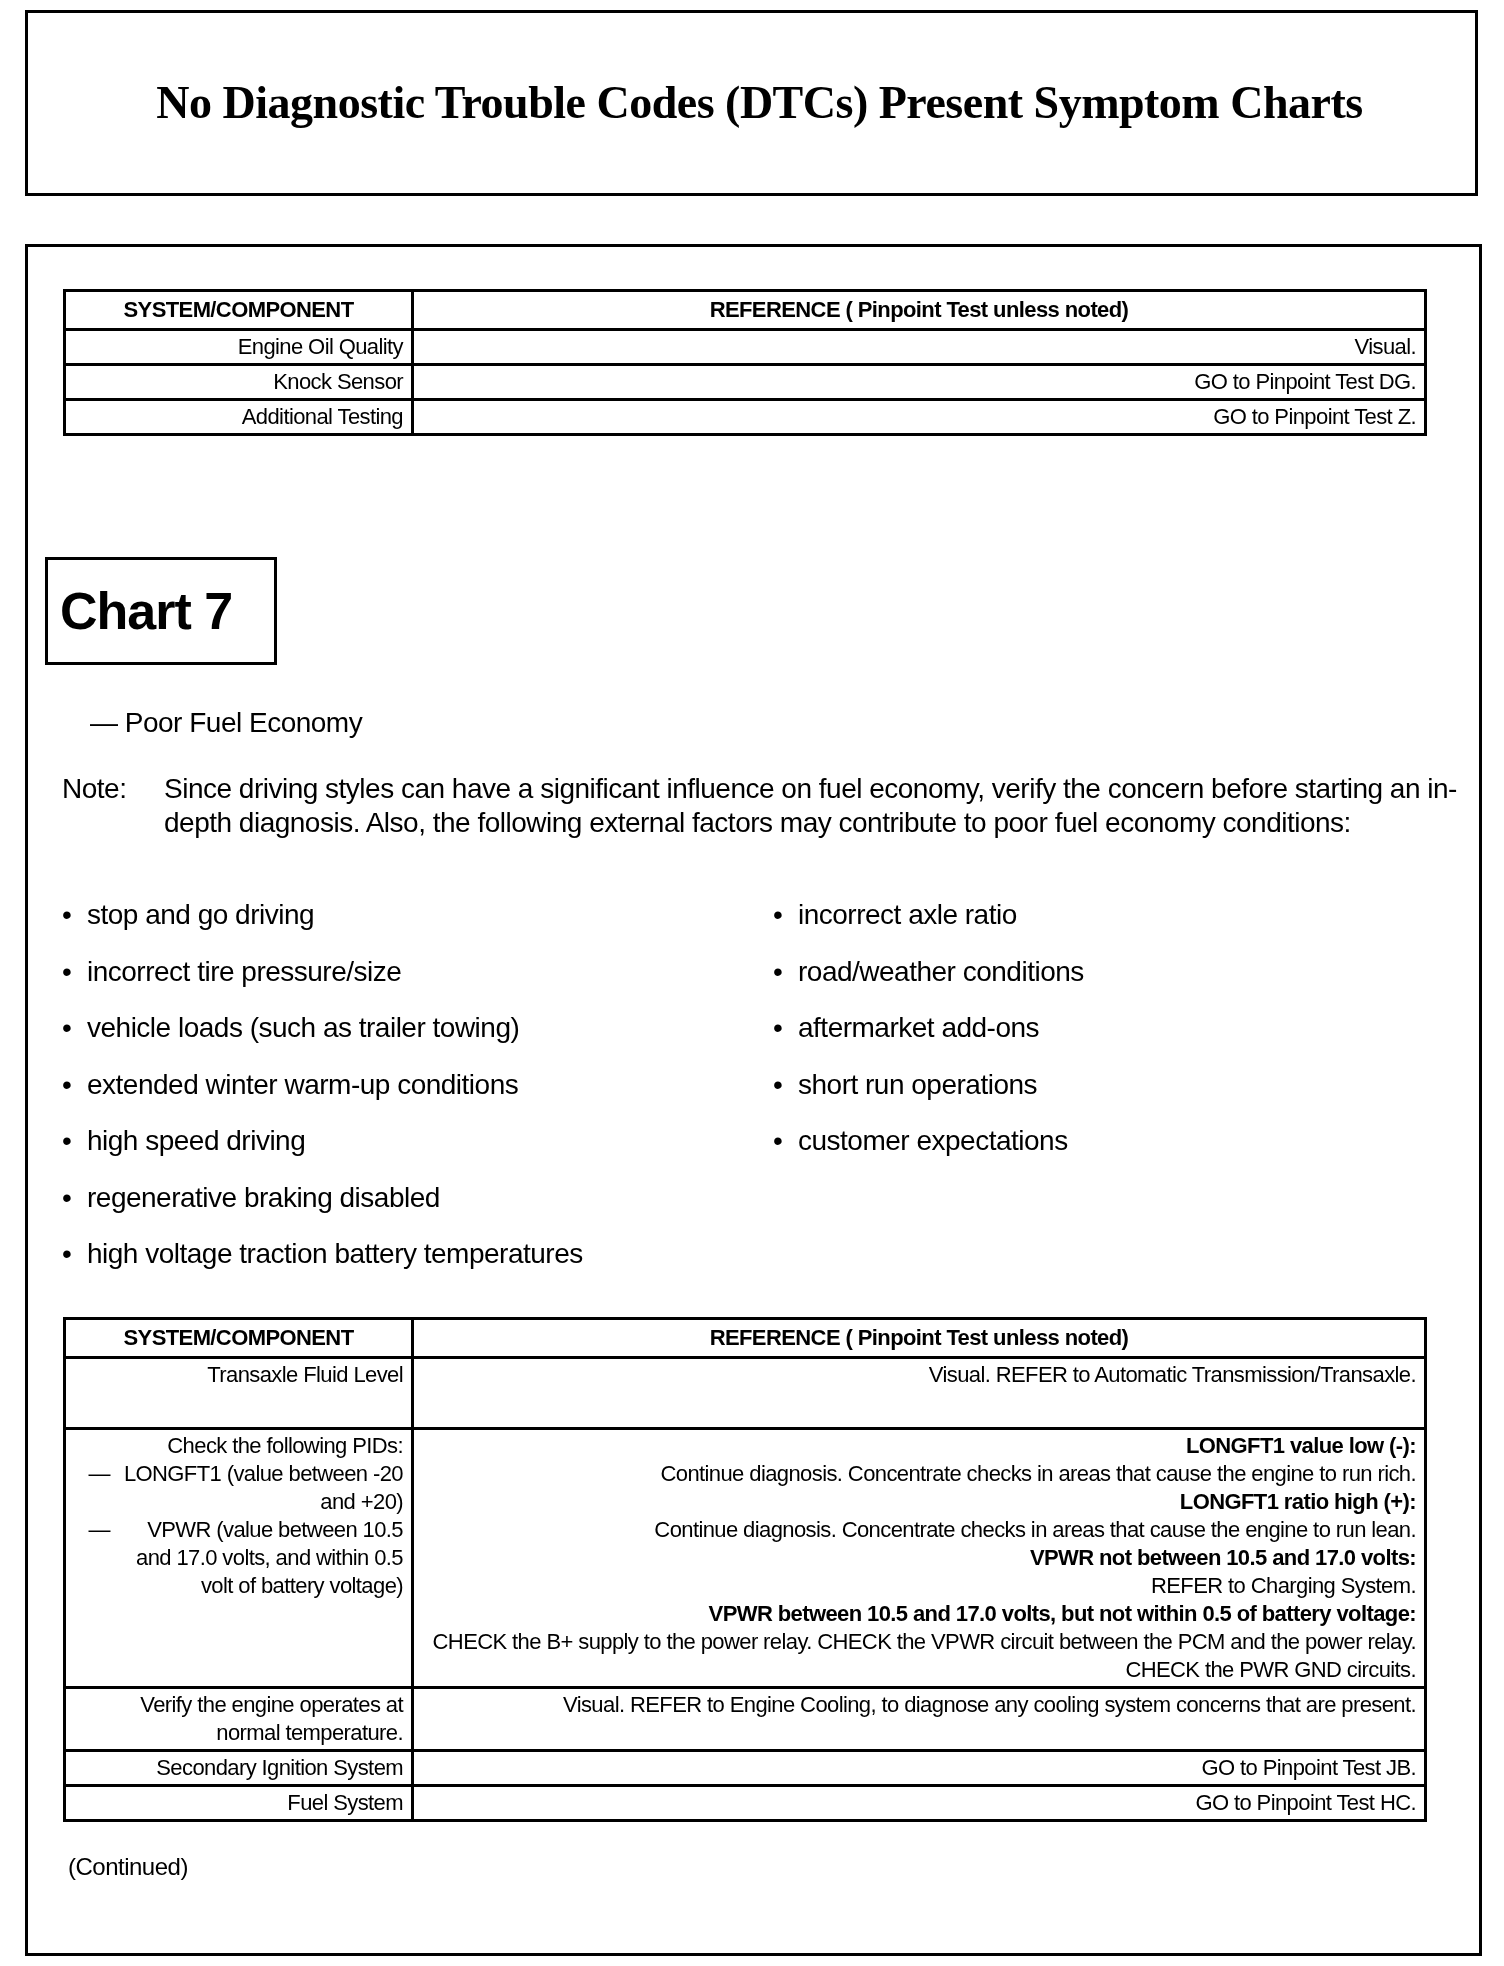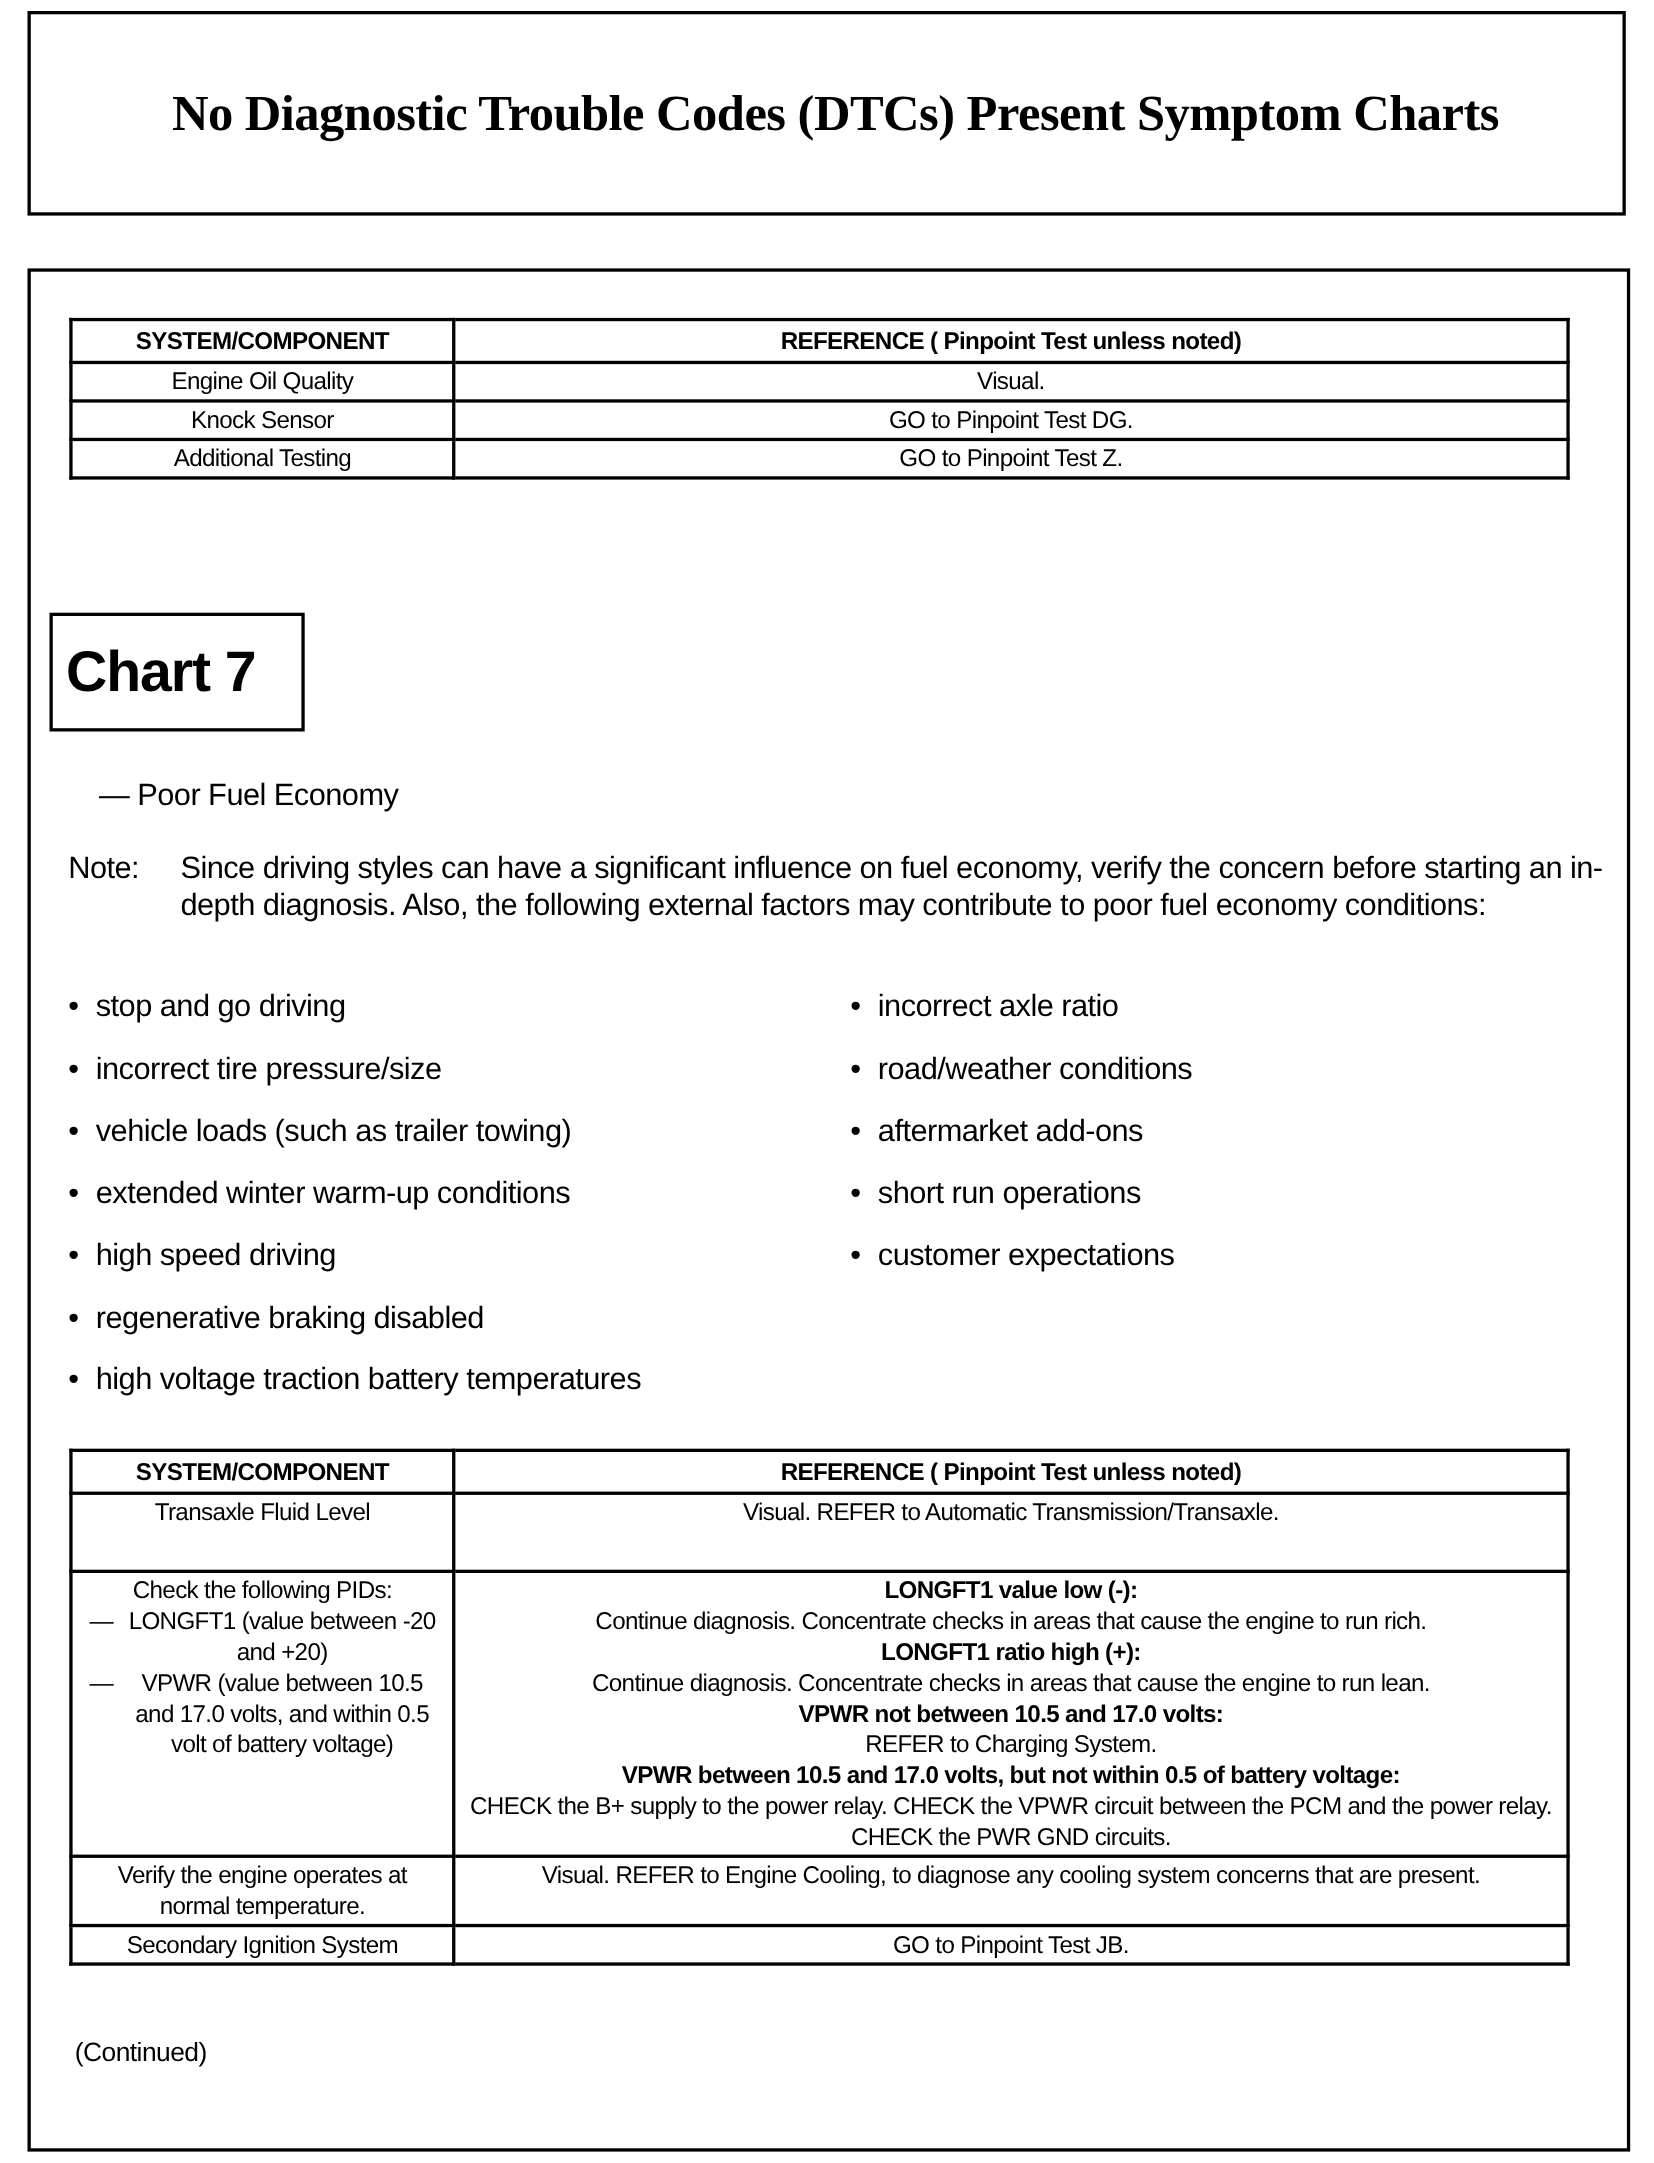--- a/index.html
+++ b/index.html
@@ -20,21 +20,21 @@
     position: absolute; left: 25px; top: 244px; width: 1457px; height: 1712px;
     border: 3px solid #000; box-sizing: border-box;
   }
   table.ref {
     position: absolute; border-collapse: collapse;
     font-family: "Liberation Sans", sans-serif; font-size: 22px;
     letter-spacing: -0.6px;
   }
   table.ref th, table.ref td {
     border: 3px solid #000; padding: 2px 8px; vertical-align: top;
-    text-align: center; line-height: 28px;
+    text-align: right; line-height: 28px;
   }
   table.ref th { font-weight: bold; text-align: center; padding-top: 4px; padding-bottom: 4px; margin-left: 13px; }
   table.ref th.col1 { width: 329px; }
   table.t1 { left: 35px; top: 42px; width: 1364px; }
   table.t2 { left: 35px; top: 1070px; width: 1364px; }
   .chart-badge {
     position: absolute; left: 17px; top: 310px; width: 232px; height: 108px;
     border: 3px solid #000; box-sizing: border-box;
     display: flex; align-items: center; padding-left: 12px;
     font-weight: bold; font-size: 52px; letter-spacing: -1px;
@@ -198,17 +198,21 @@
         </td>
       </tr>
       <tr>
         <td>Verify the engine operates at normal temperature.</td>
         <td>Visual. REFER to Engine Cooling, to diagnose any cooling system concerns that are present.</td>
       </tr>
       <tr>
         <td>Secondary Ignition System</td>
         <td>GO to Pinpoint Test JB.</td>
       </tr>
+      <tr>
+        <td>Fuel System</td>
+        <td>GO to Pinpoint Test HC.</td>
+      </tr>
     </tbody>
   </table>
 
   <div class="continued">(Continued)</div>
 </div>
 
 </body></html>

